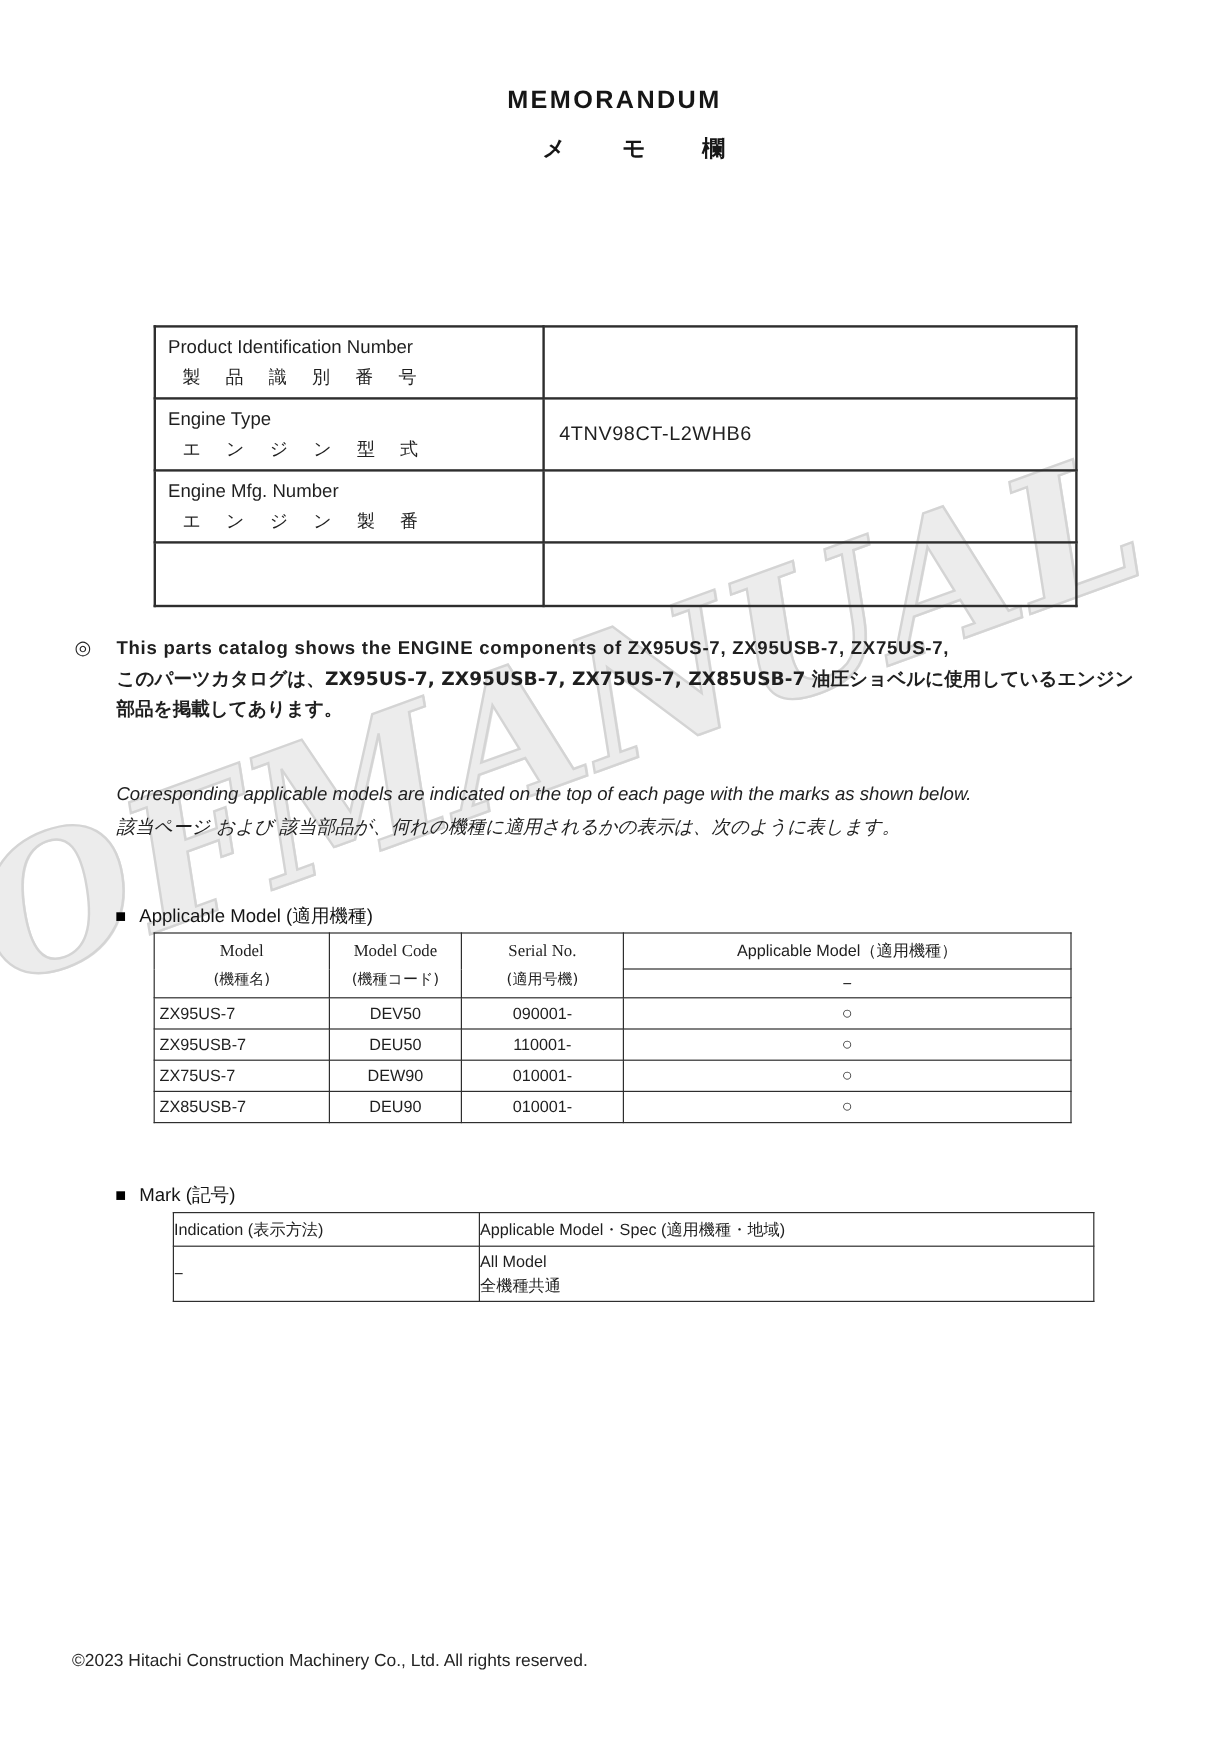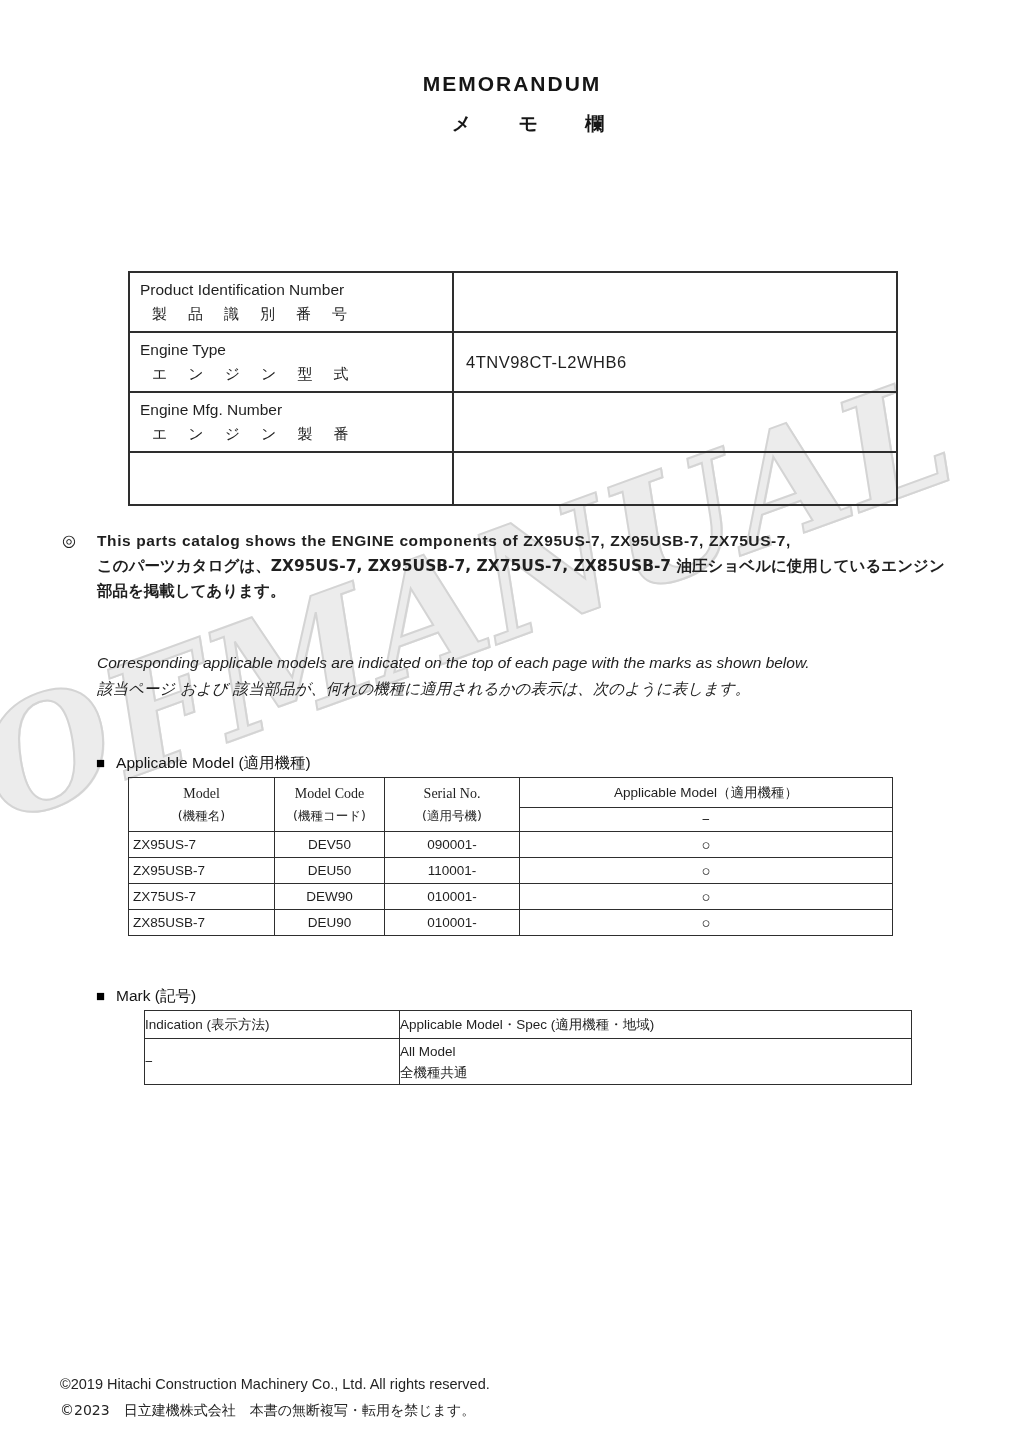--- a/index.html
+++ b/index.html
@@ -204,17 +204,16 @@
       <td>−</td>
       <td>
         <div class="two-line">All Model</div>
         <div class="two-line jp">全機種共通</div>
       </td>
     </tr>
   </tbody>
     </table>
 
   <div class="abs footer">
-    <div>©2019 Hitachi Construction Machinery Co., Ltd. All rights reserved.</div>
-    <div class="jp" style="font-size:14px">©2023　日立建機株式会社　本書の無断複写・転用を禁じます。</div>
+    <div>©2023 Hitachi Construction Machinery Co., Ltd. All rights reserved.</div>
   </div>
 
 </div>
 
 </body></html>

